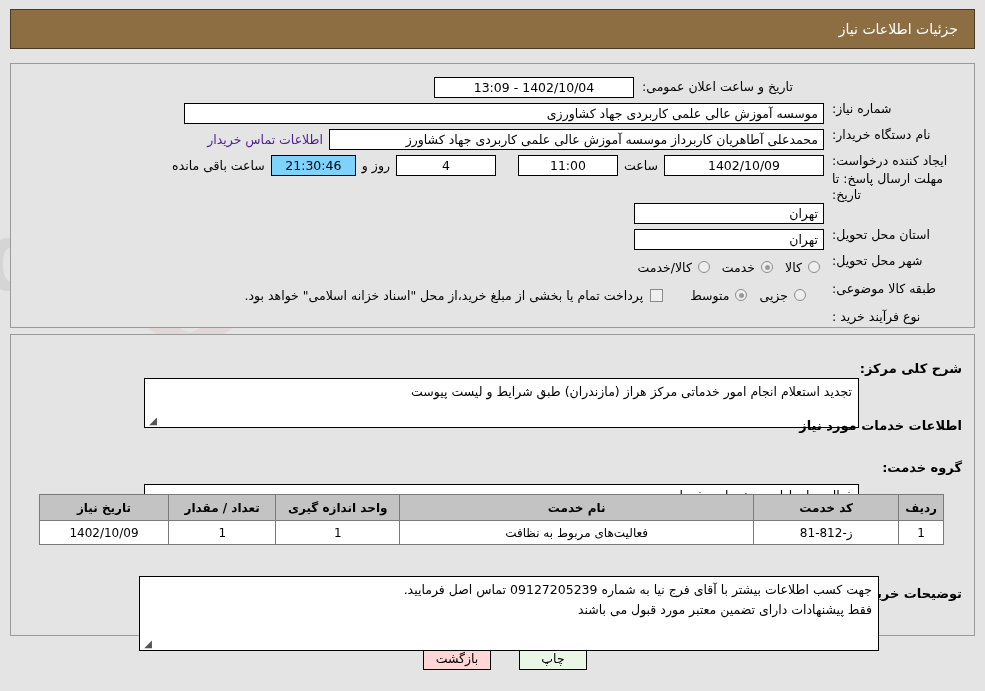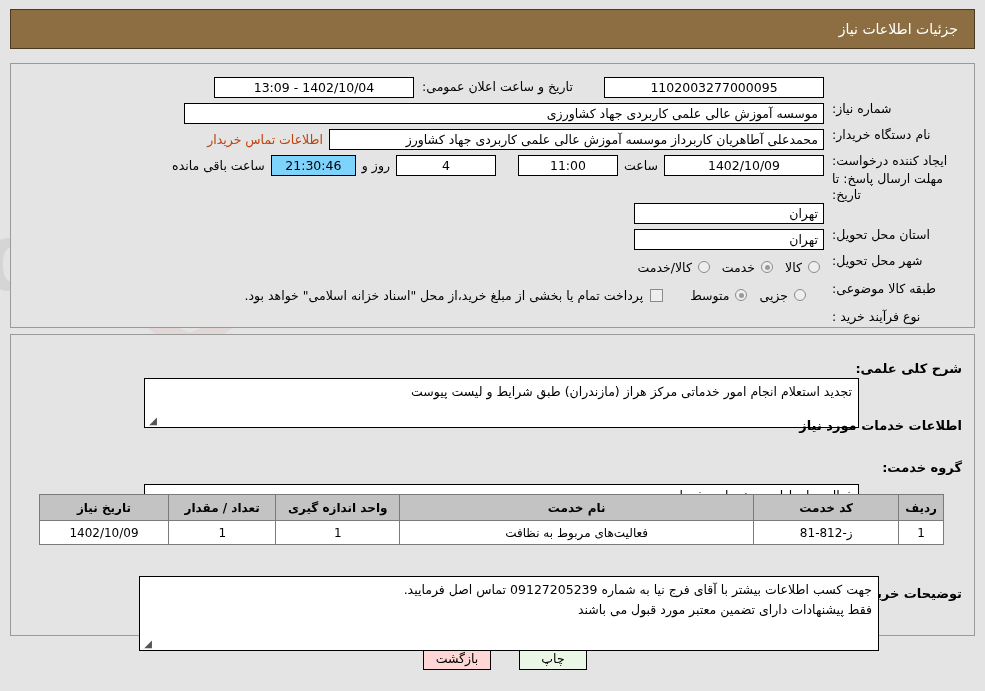--- a/index.html
+++ b/index.html
@@ -82,21 +82,21 @@
     padding: 0 5px;
     font-size: 12.5px;
     text-align: center;
     white-space: nowrap;
     overflow: hidden;
   }
   .fld.right { text-align: right; }
   .fld.yellow { background: #7dd3fc; }
   .inline-txt { padding: 0 6px; white-space: nowrap; font-size: 12.5px; }
   .link {
-    color: #c2410c;
+    color: #4c1d95;
     white-space: nowrap;
     font-size: 12.5px;
     padding: 0 6px;
     cursor: pointer;
   }
   
   .radio {
     width: 12px; height: 12px;
     border-radius: 50%;
     border: 1px solid #8b8b8b;
@@ -205,21 +205,20 @@
   </svg>
 
   <div class="header-bar">
     <span class="header-title">جزئیات اطلاعات نیاز</span>
   </div>
 
   <div class="panel" id="panel-top">
 
     <div class="row" style="top:10px;">
       <span class="lbl lbl-w">شماره نیاز:</span>
-      <span class="fld" style="width:220px;">1102003277000095</span>
       <span class="lbl" style="width:190px;flex:0 0 190px;padding-right:22px;">تاریخ و ساعت اعلان عمومی:</span>
       <span class="fld" style="width:200px;">1402/10/04 - 13:09</span>
     </div>
 
     <div class="row" style="top:36px;">
       <span class="lbl lbl-w">نام دستگاه خریدار:</span>
       <span class="fld right" style="width:640px;">موسسه آموزش عالی علمی کاربردی جهاد کشاورزی</span>
     </div>
 
     <div class="row" style="top:62px;">
@@ -271,21 +270,21 @@
       <span class="radio on"></span>
       <span class="opt-label" style="padding-left:22px;">متوسط</span>
 
       <span class="checkbox"></span>
       <span class="opt-label">پرداخت تمام یا بخشی از مبلغ خرید،از محل "اسناد خزانه اسلامی" خواهد بود.</span>
     </div>
   </div>
 
   <div class="panel" id="panel-bottom">
 
-    <div class="sect-title" style="right:12px; top:26px;">شرح کلی علمی:</div>
+    <div class="sect-title" style="right:12px; top:26px;">شرح کلی مرکز:</div>
     <div class="ta" style="right:115px; top:15px; width:715px; height:50px;">
       <span>تجدید استعلام انجام امور خدماتی مرکز هراز (مازندران) طبق شرایط و لیست پیوست</span>
       <span class="grip">◢</span>
     </div>
 
     <div class="sect-title" style="right:12px; top:83px;">اطلاعات خدمات مورد نیاز</div>
 
     <div class="sect-title" style="right:12px; top:125px;">گروه خدمت:</div>
     <div class="ta" style="right:115px; top:121px; width:715px; height:22px; padding-top:1px;">
       <span>فعالیت‌های اداری و خدمات پشتیبانی</span>

